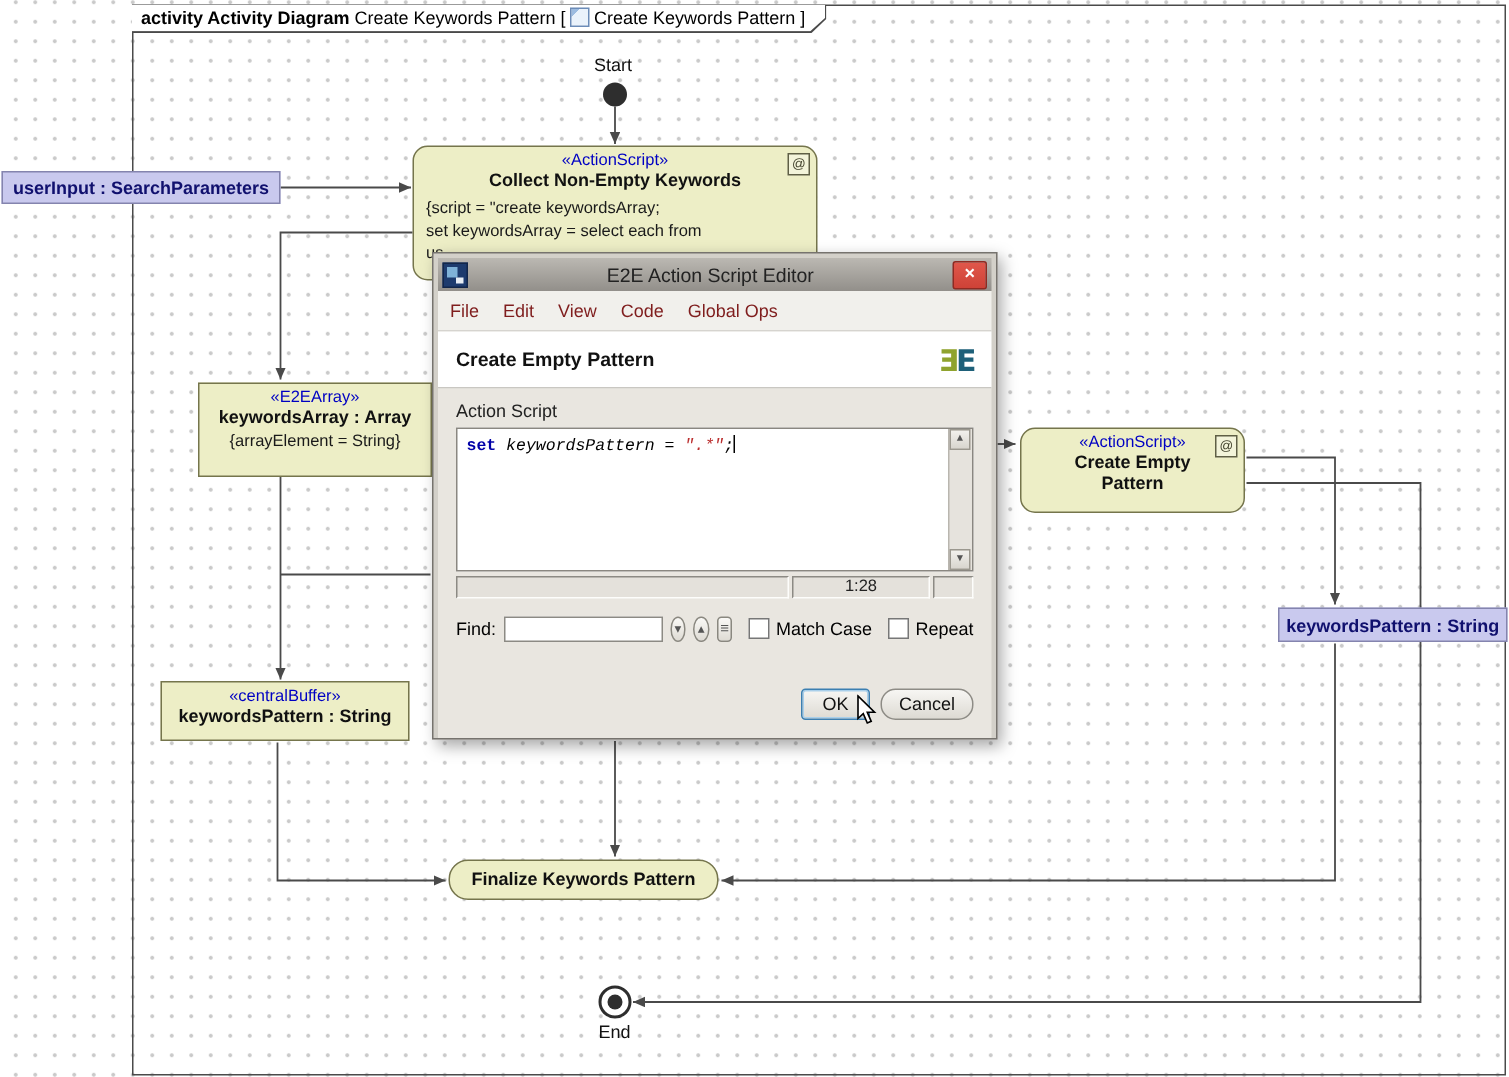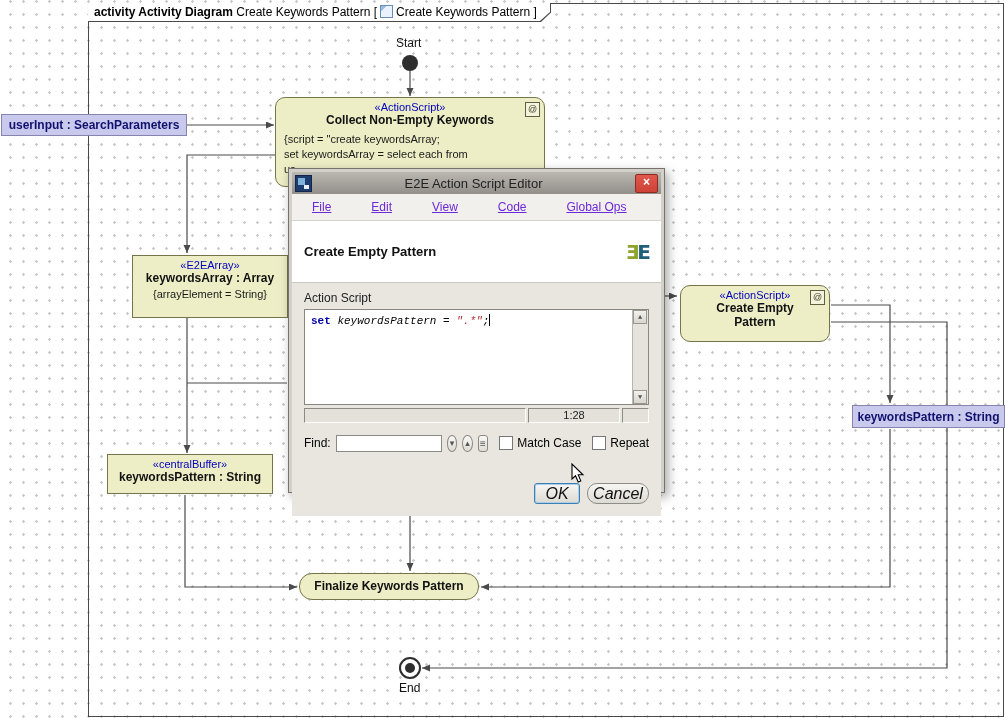--- a/index.html
+++ b/index.html
@@ -38,22 +38,22 @@
   #dialog{position:absolute;left:288px;top:168px;width:377px;height:325px;box-sizing:border-box;
     background:#D3D0C9;border:1px solid #76736E;padding:3px;z-index:10;box-shadow:3px 4px 10px rgba(0,0,0,.35);}
   #titlebar{height:22px;background:linear-gradient(#BBB8B2,#928F8A);display:flex;align-items:center;padding:0 3px;}
   #app-icon{width:15px;height:15px;background:#1D3B6E;border:1px solid #12264A;position:relative;flex:0 0 auto;}
   #app-icon:before{content:"";position:absolute;left:2px;top:2px;width:7px;height:7px;background:#7FB2D8;}
   #app-icon:after{content:"";position:absolute;right:2px;bottom:2px;width:5px;height:4px;background:#E8EEF5;}
   #dlg-title{flex:1;text-align:center;font-size:13px;color:#222;}
   #close-btn{width:21px;height:17px;background:linear-gradient(#E0574B,var(--close-red));border:1px solid #8E2A22;
     border-radius:2px;color:#fff;font-size:12px;font-weight:bold;line-height:15px;text-align:center;flex:0 0 auto;cursor:default;}
   #menubar{height:26px;background:#F1F0EC;border-bottom:1px solid #D6D4CF;display:flex;align-items:center;}
-  .menu-item{font-size:12px;color:#6d28d9;padding:3px 20px;text-decoration:underline;}
-  #dlg-header{height:37px;background:#fff;display:flex;align-items:center;padding:12px 12px;border-bottom:1px solid #C9C7C2;}
+  .menu-item{font-size:12px;color:#7f1d1d;padding:3px 8px;}
+  #dlg-header{height:37px;background:#fff;display:flex;align-items:center;padding:0 12px;border-bottom:1px solid #C9C7C2;}
   #dlg-header-title{font-weight:bold;font-size:13px;color:#111;flex:1;}
   #logo{font-size:20px;font-weight:bold;letter-spacing:-2px;font-family:"DejaVu Sans",sans-serif;}
   #logo .l1{color:var(--logo-green);} #logo .l2{color:var(--logo-teal);}
   #dlg-body{background:#E9E6E0;padding:8px 12px;height:233px;box-sizing:border-box;overflow:hidden;}
   #as-label{font-size:12px;color:#222;margin-bottom:4px;}
   #code-box{position:relative;height:96px;background:#fff;border:1px solid #8A8781;box-sizing:border-box;
     font-family:"Liberation Mono","DejaVu Sans Mono",monospace;font-size:11px;padding:4px 20px 4px 6px;}
   #code-box .kw{color:var(--code-keyword);font-weight:bold;font-family:Liberation Mono, monospace;}
   #code-box .mid{color:#000;font-style:italic;}
   #code-box .str{color:var(--code-string);font-style:italic;}
@@ -70,21 +70,21 @@
   #find-label{font-size:12px;margin-right:5px;}
   #find-input{width:106px;height:17px;border:1px solid #8C8A84;background:#fff;box-sizing:border-box;font-size:12px;padding:0 3px;}
   .roundbtn{width:17px;height:17px;border-radius:50%;border:1px solid #8A8880;margin-left:5px;
     background:linear-gradient(#FAF9F6,#DEDBD4);font-size:9px;line-height:15px;text-align:center;color:#555;box-sizing:border-box;}
   .sqbtn{width:17px;height:17px;border:1px solid #8A8880;margin-left:5px;background:linear-gradient(#FAF9F6,#DEDBD4);
     font-size:10px;line-height:15px;text-align:center;color:#555;box-sizing:border-box;border-radius:3px;}
   .cbx{width:12px;height:12px;border:1px solid #777;background:#fff;margin-left:11px;flex:0 0 auto;}
   .cbx-label{font-size:12px;margin-left:4px;}
   #btnrow{display:flex;justify-content:flex-end;gap:7px;margin-top:29px;}
   .btn{height:21px;background:linear-gradient(#F7F6F3,#DDDAD3);border:1px solid #8E8C86;border-radius:3px;
-    font-size:16px;line-height:19px;text-align:center;box-sizing:border-box;color:#111;font-style:italic;}
+    font-size:12px;line-height:19px;text-align:center;box-sizing:border-box;color:#111;}
   #ok-btn{width:46px;border-color:var(--ok-focus);box-shadow:inset 0 0 0 1px #A9CFEA;}
   #cancel-btn{width:62px;border-radius:10px;}
   #cursor{position:absolute;left:571px;top:463px;z-index:30;}
 </style>
 </head>
 <body>
 
 <div id="canvas">
 
   <div id="frame"></div>

